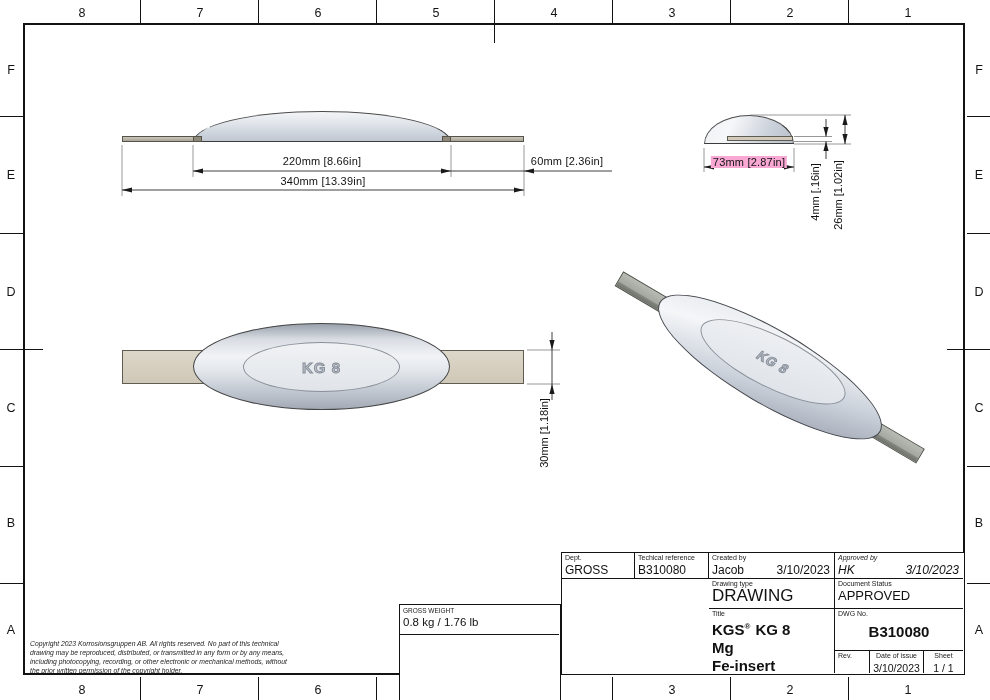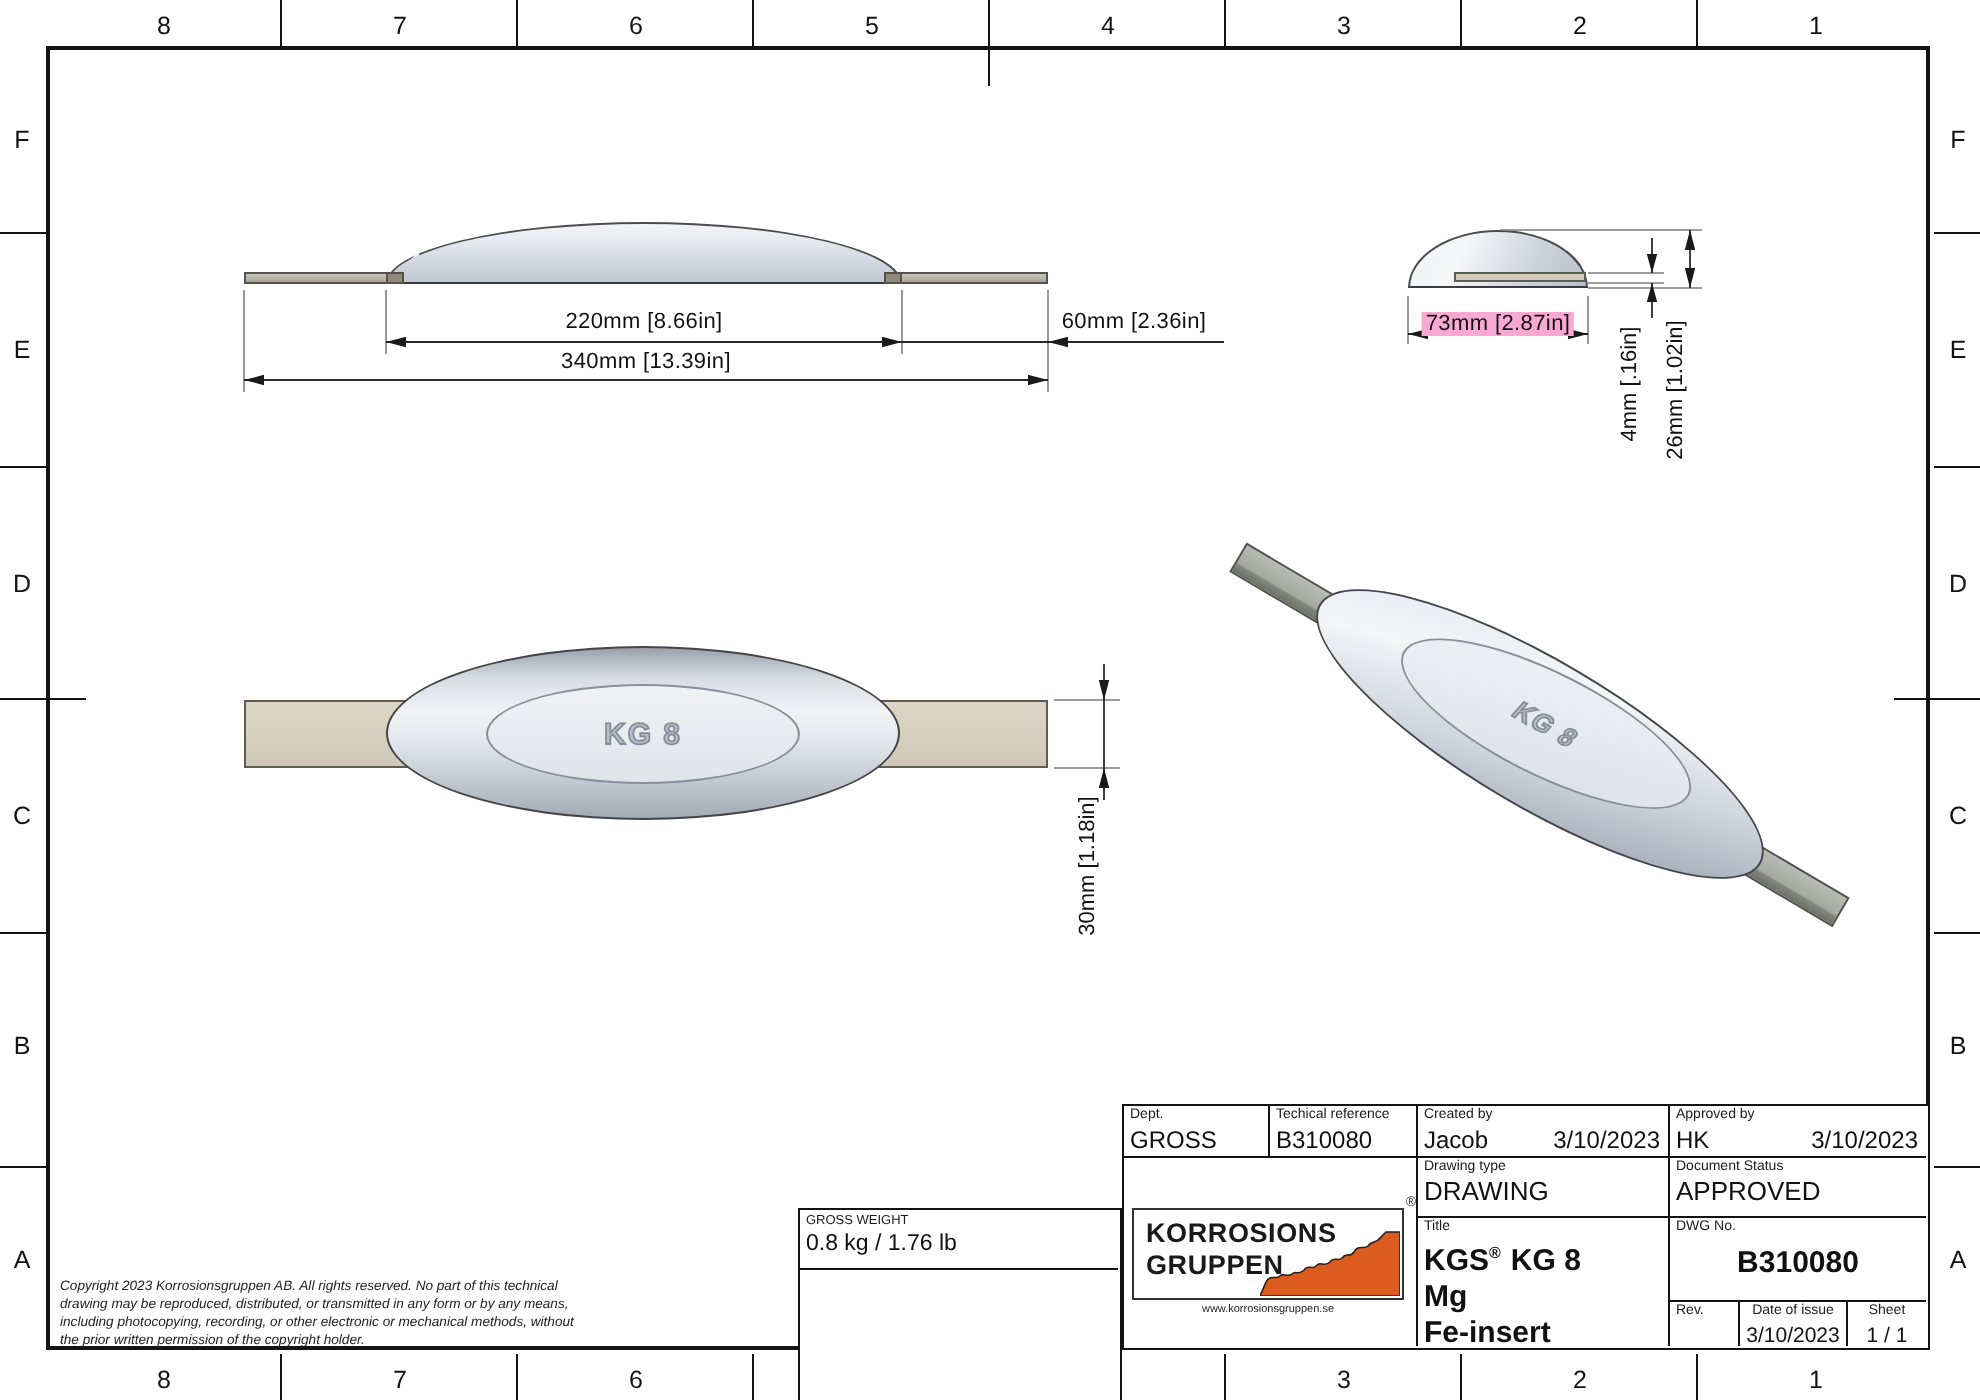--- a/index.html
+++ b/index.html
@@ -224,45 +224,32 @@
       <div class="lbl">Techical reference</div>
       <div class="val">B310080</div>
     </div>
     <div class="cell br bb" style="left:147px;top:0;width:126px;height:26px;">
       <div class="lbl">Created by</div>
       <div class="valflex">
         <span>Jacob</span>
         <span>3/10/2023</span>
       </div>
     </div>
-    <div class="cell bb" style="left:273px;top:0;width:128px;height:26px;">
+    <div class="cell bb" style="left:273px;top:0;width:128px;height:26px;font-style:italic;">
       <div class="lbl">Approved by</div>
       <div class="valflex">
         <span>HK</span>
         <span>3/10/2023</span>
       </div>
     </div>
 
-    <div class="cell br" style="left:0;top:26px;width:147px;height:94px;">
-      <div id="logobox">
-        <div class="logotext">
-          <div>KORROSIONS</div>
-          <div>GRUPPEN</div>
-        </div>
-        <svg width="70" height="33" style="position:absolute;right:1px;bottom:1px;">
-          <path d="M0 33 L3 26 C5 22 8 25 10 23 C12 21 13 24 16 22 C18 20 19 23 22 20 C24 17 26 20 28 18 C30 15 32 19 35 16 C37 13 39 16 41 14 C43 11 45 14 47 11 C49 7 52 10 54 8 C56 5 58 7 60 4 L63 1 L70 1 L70 33 Z" stroke="#222" stroke-width="0.8" fill="#DC5B1E"></path>
-        </svg>
-        <span class="reg">®</span>
-      </div>
-      <div class="weburl">www.korrosionsgruppen.se</div>
-    </div>
 
     <div class="cell br bb" style="left:147px;top:26px;width:126px;height:30px;">
       <div class="lbl">Drawing type</div>
-      <div class="val" style="font-size:13px;">DRAWING</div>
+      <div class="val" style="font-size:17px;">DRAWING</div>
     </div>
     <div class="cell bb" style="left:273px;top:26px;width:128px;height:30px;">
       <div class="lbl">Document Status</div>
       <div class="val" style="font-size:13px;">APPROVED</div>
     </div>
 
     <div class="cell br" style="left:147px;top:56px;width:126px;height:64px;">
       <div class="lbl">Title</div>
       <div class="titleline"><span>KGS</span><span class="titlesup">®</span><span style="margin-left:5px;">KG 8</span></div>
       <div class="titleline">Mg</div>

